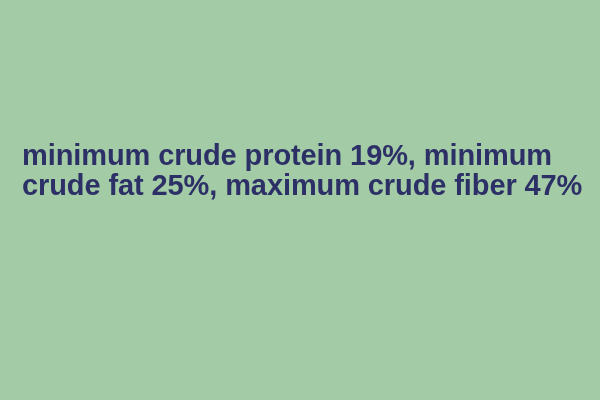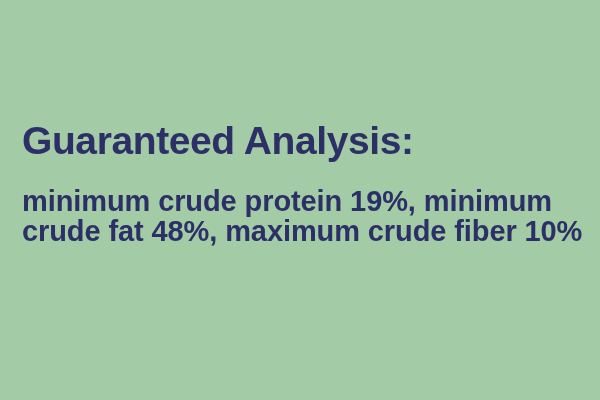--- a/index.html
+++ b/index.html
@@ -51,22 +51,21 @@
     white-space: nowrap;
   }
 </style>
 </head>
 <body>
 
 <div class="canvas">
 
   <div class="text-block">
 
-    <h1 class="heading">Guaranteed Analysis:</h1>
 
     <ul class="body-lines">
       <li class="body-line">minimum crude protein 19%, minimum</li>
-      <li class="body-line">crude fat 48%, maximum crude fiber 10%</li>
+      <li class="body-line">crude fat 25%, maximum crude fiber 47%</li>
     </ul>
 
   </div>
 
 </div>
 
 </body></html>

